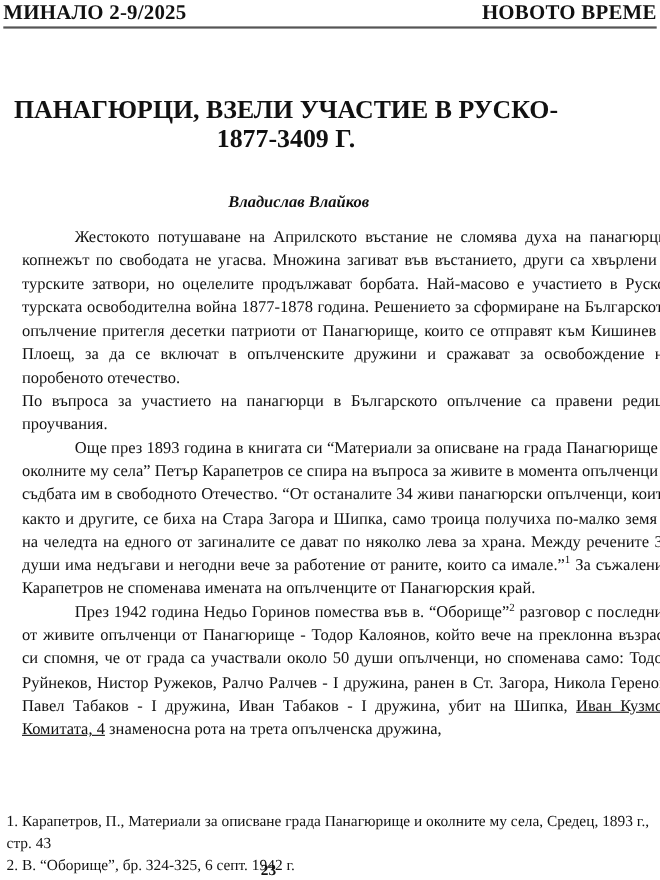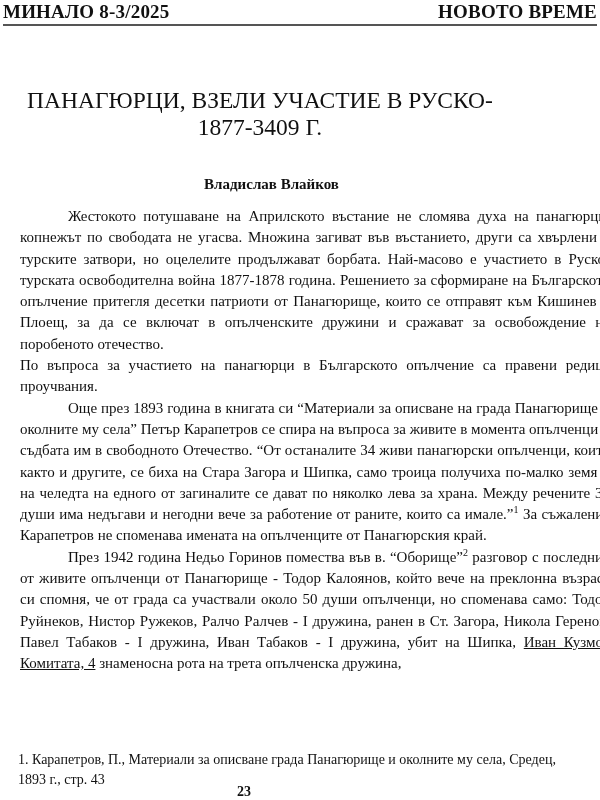--- a/index.html
+++ b/index.html
@@ -3,38 +3,38 @@
 <meta charset="utf-8">
 <style>
   html, body { margin:0; padding:0; background:#ffffff; }
   body { width:600px; height:800px; overflow:hidden; position:relative;
          font-family:"Liberation Serif","DejaVu Serif",serif; color:#111; }
   .header { position:absolute; left:3px; top:2px; width:594px; height:22px;
             border-bottom:2px solid #555; }
   .header .left { position:absolute; left:0; top:-1px; font-weight:bold; font-size:19px; letter-spacing:0.2px; }
   .header .right { position:absolute; right:0; top:-1px; font-weight:bold; font-size:19px; letter-spacing:0.2px; }
   .title { position:absolute; left:0; top:87px; width:520px; text-align:center;
-           font-weight:normal; font-size:23.5px; line-height:27px; }
+           font-weight:bold; font-size:23.5px; line-height:27px; }
   .author { position:absolute; left:0; top:176px; width:543px; text-align:center;
-            font-weight:bold; font-size:15px; }
+            font-weight:bold; font-style:italic; font-size:15px; }
   .body { position:absolute; left:20px; top:206px; width:590px; font-size:15px;
           line-height:21.3px; text-align:justify; }
   .body p { margin:0; }
   .indent { text-indent:48px; }
   sup { font-size:10px; line-height:0; vertical-align:6px; }
   .underline { text-decoration:underline; }
   .footnotes { position:absolute; left:6px; top:738px; width:590px; font-size:14px; line-height:20px; }
-  .footnotes p { margin:12px; }
+  .footnotes p { margin:0; }
   .pagenum { position:absolute; left:0; top:784px; width:488px; text-align:center; font-weight:bold; font-size:14px; }
 </style>
 </head>
 <body>
 
 <div class="header">
-  <span class="left">МИНАЛО  8-3/2025</span>
+  <span class="left">МИНАЛО  2-9/2025</span>
   <span class="right">НОВОТО ВРЕМЕ</span>
 </div>
 
 <div class="title">
   <div>ПАНАГЮРЦИ, ВЗЕЛИ УЧАСТИЕ В РУСКО-</div>
   <div>1877-3409 Г.</div>
 </div>
 
 <div class="author">Владислав Влайков</div>
 

